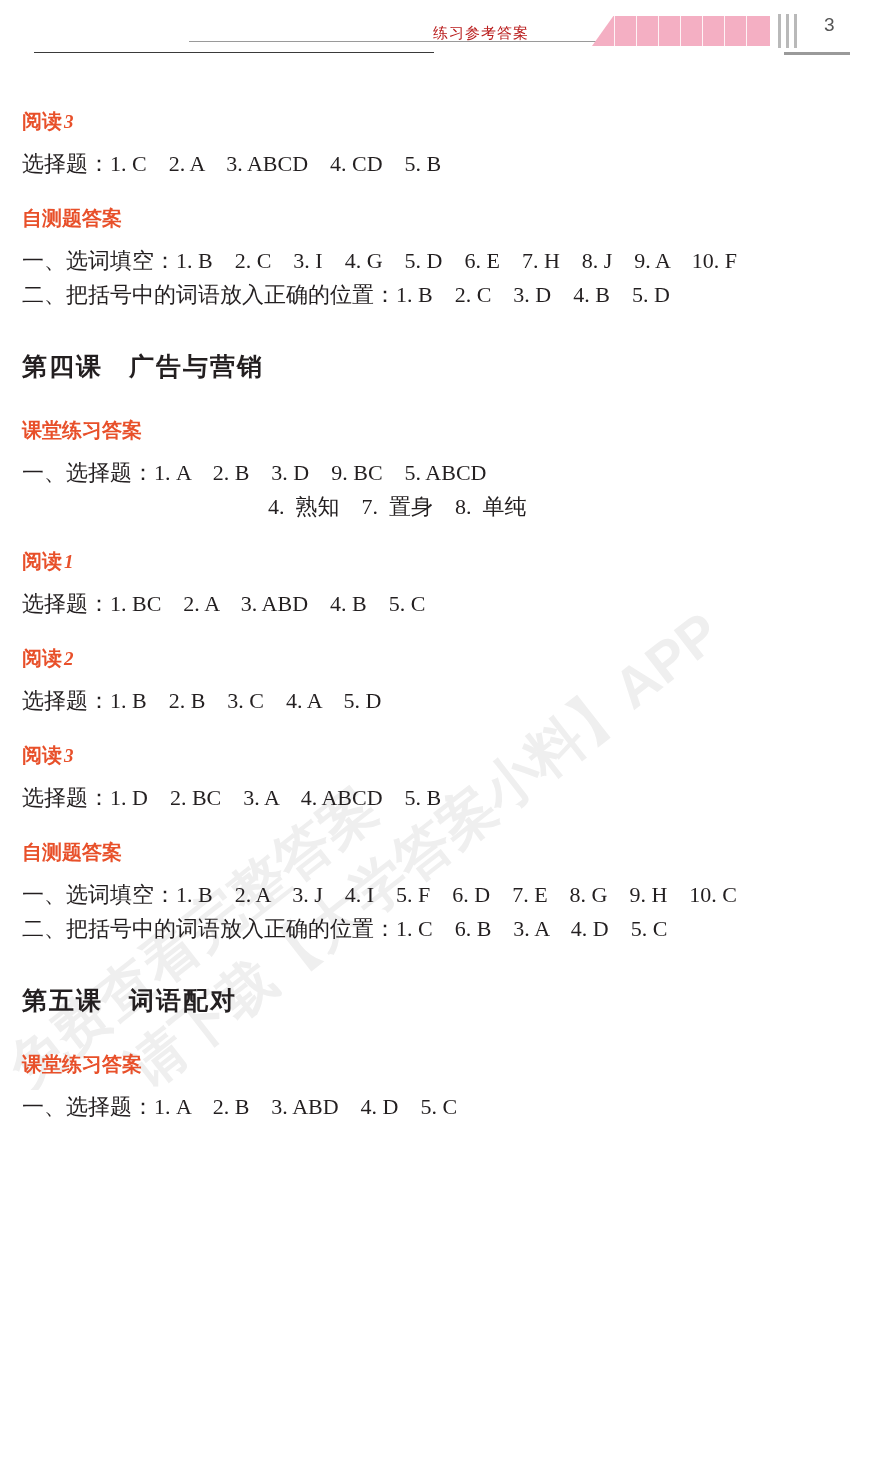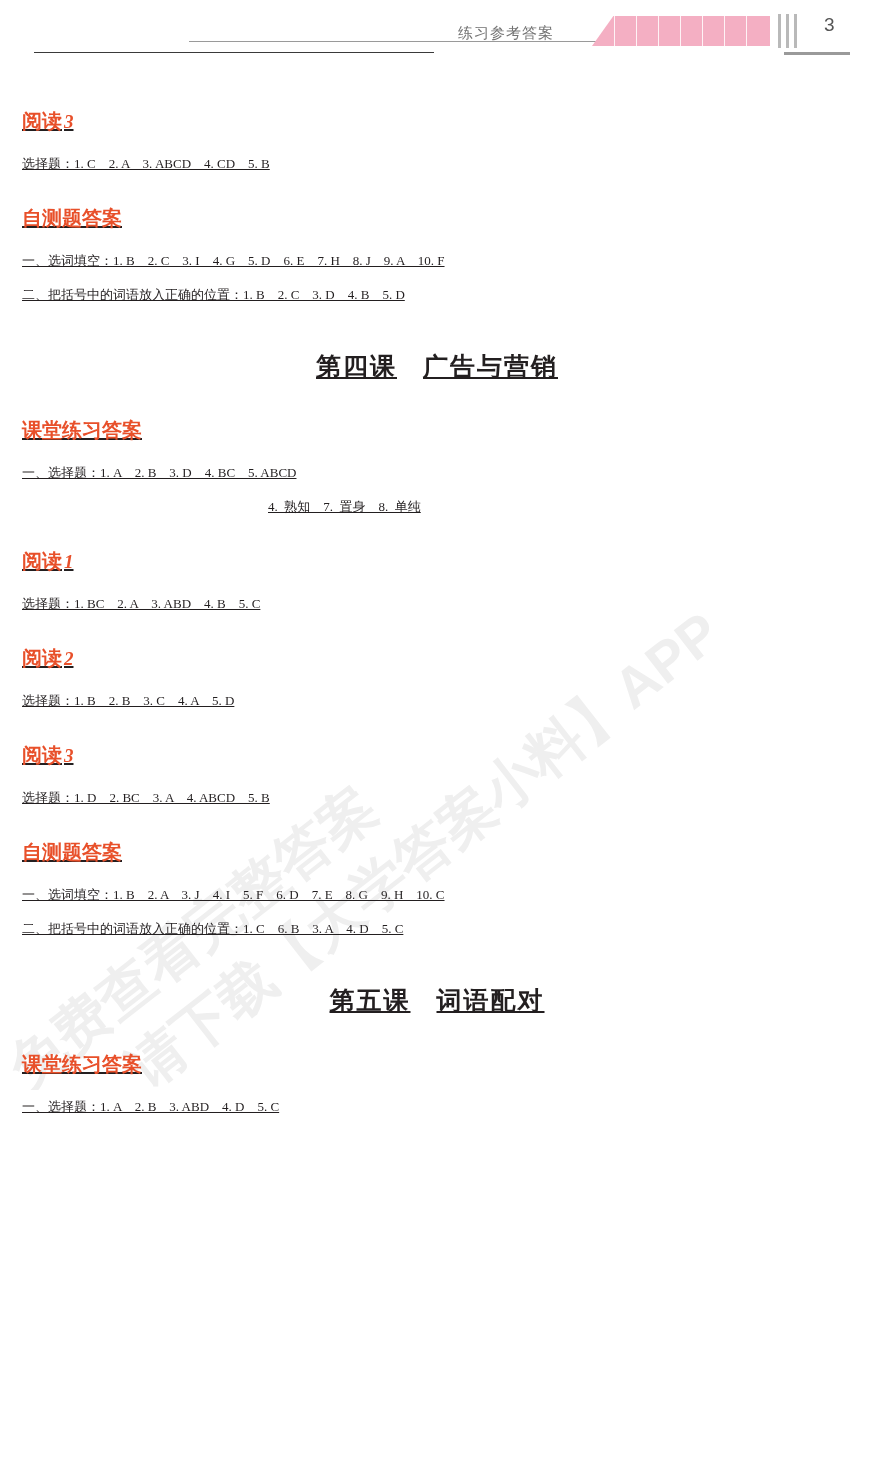--- a/index.html
+++ b/index.html
@@ -72,25 +72,25 @@
   .header-rule2 {
     position: absolute;
     left: 165px;
     top: 41px;
     width: 460px;
     height: 0;
     border-top: 1px solid #9a9a9a;
   }
   .header-title {
     position: absolute;
-    left: 434px;
+    left: 409px;
     top: 24px;
     font-size: 15px;
     font-family: "Liberation Sans", sans-serif;
-    color: #737373;
+    color: #b91c1c;
     letter-spacing: 1px;
   }
   .header-band {
     position: absolute;
     left: 568px;
     top: 16px;
     width: 178px;
     height: 30px;
     background: #f4afc3;
     clip-path: polygon(12% 0, 100% 0, 100% 100%, 0 100%);
@@ -139,46 +139,44 @@
     width: 66px;
     height: 3px;
     background: #9a9a9a;
   }
 
   
   .content {
     position: relative;
     z-index: 2;
     padding: 18px 22px 0 22px;
-    text-decoration: underline;
   }
   .sec-head {
     color: #e8502a;
     font-weight: bold;
     font-size: 20px;
     font-family: "Liberation Sans", sans-serif;
     margin: 26px 0 14px 0;
   }
   .sec-head .num {
     font-style: italic;
     font-family: "Liberation Serif", serif;
     font-size: 19px;
     padding-left: 2px;
   }
   .line {
-    font-size: 13px;
+    font-size: 22px;
     line-height: 30px;
     margin: 4px 0;
     white-space: pre-wrap;
   }
   .line.indent {
     padding-left: 246px;
   }
   .chapter {
-    text-align: center;
     font-size: 25px;
     font-weight: bold;
     font-family: "Liberation Serif", "DejaVu Serif", serif;
     letter-spacing: 2px;
     margin: 40px 0 34px 0;
   }
   .chapter .gap {
     display: inline-block;
     width: 26px;
   }
@@ -237,21 +235,21 @@
     </div>
 
     <div class="chapter">
       <span>第四课</span><span class="gap"></span><span>广告与营销</span>
     </div>
 
     <div class="block">
       <div class="sec-head">
         <span>课堂练习答案</span>
       </div>
-      <div class="line">一、选择题：1. A    2. B    3. D    4. BC    5. ABCD</div>
+      <div class="line">一、选择题：1. A    2. B    3. D    9. BC    5. ABCD</div>
       <div class="line indent">4.  熟知    7.  置身    8.  单纯</div>
     </div>
 
     <div class="block">
       <div class="sec-head">
         <span>阅读</span><span class="num">1</span>
       </div>
       <div class="line">选择题：1. BC    2. A    3. ABD    4. B    5. C</div>
     </div>
 

